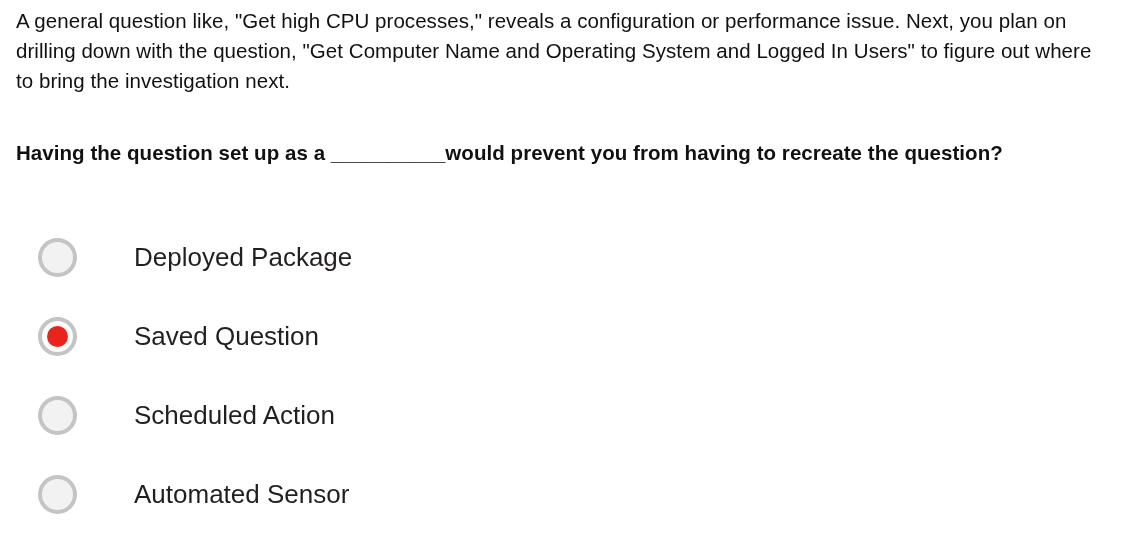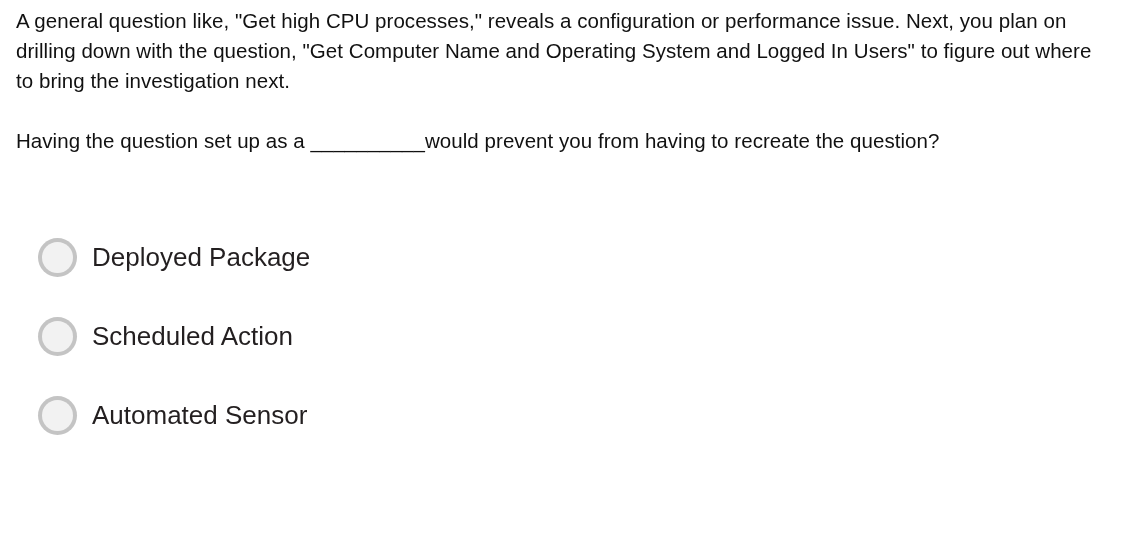--- a/index.html
+++ b/index.html
@@ -35,38 +35,40 @@
   .prompt-para {
     margin: 0;
     font-size: 20.5px;
     line-height: 30px;
     color: #111111;
     letter-spacing: 0.05px;
     white-space: pre-wrap;
   }
 
   .prompt-para.second {
-    margin-top: 30px;
+    margin-top: 42px;
+    font-weight: bold;
   }
 
   
   .options {
     position: absolute;
     left: 38px;
     top: 237px;
     width: 1000px;
   }
 
   .option-row {
     position: relative;
     height: 40px;
     margin-bottom: 39px;
     display: flex;
     align-items: center;
     cursor: pointer;
+    gap: 42px;
   }
   .option-row:last-child {
     margin-bottom: 0;
   }
 
   .radio {
     position: relative;
     flex: 0 0 auto;
     width: 39px;
     height: 39px;
@@ -128,20 +130,26 @@
 
   <div class="options">
 
     <div class="option-row">
       <span class="radio">
         <span class="dot"></span>
       </span>
       <span class="option-label">Deployed Package</span>
     </div>
 
+    <div class="option-row selected">
+      <span class="radio">
+        <span class="dot"></span>
+      </span>
+      <span class="option-label">Saved Question</span>
+    </div>
 
     <div class="option-row">
       <span class="radio">
         <span class="dot"></span>
       </span>
       <span class="option-label">Scheduled Action</span>
     </div>
 
     <div class="option-row">
       <span class="radio">

